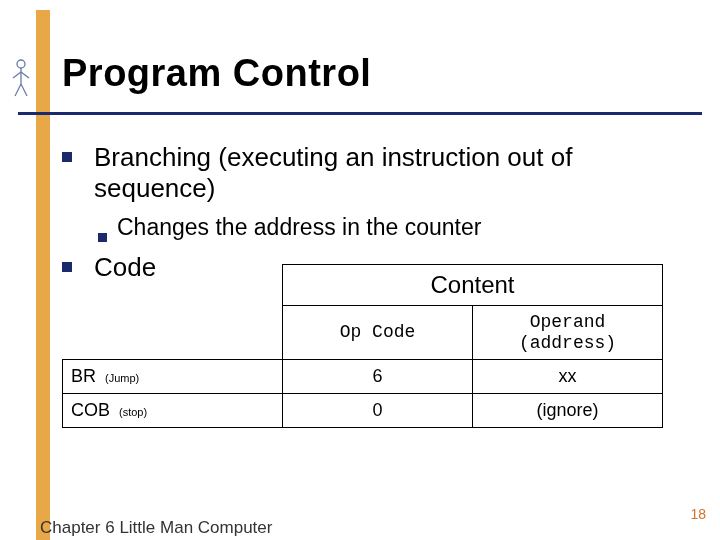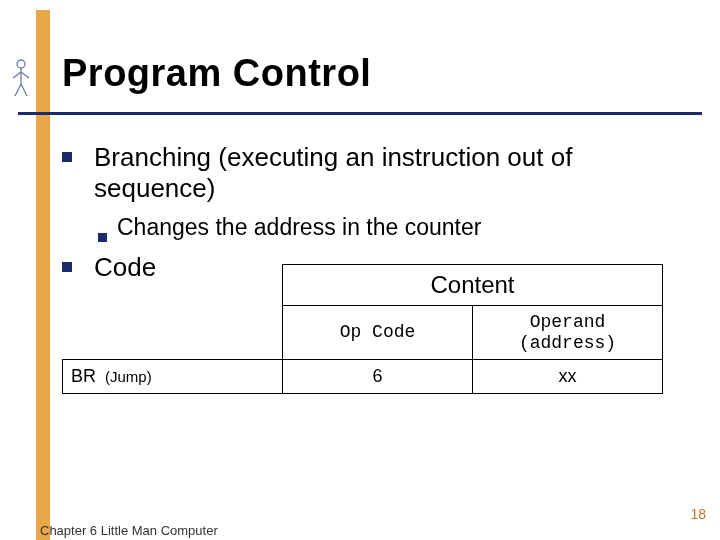--- a/index.html
+++ b/index.html
@@ -22,25 +22,25 @@
   .table-wrap { position: absolute; left: 62px; top: 254px; width: 600px; }
   table { border-collapse: collapse; width: 100%; table-layout: fixed; }
   col.c0 { width: 220px; }
   col.c1 { width: 190px; }
   col.c2 { width: 190px; }
   th, td { border: 1.5px solid #000; padding: 6px 8px; font-size: 18px; }
   .content-hdr { font-weight: normal; font-size: 24px; }
   .col-hdr { text-align: center; font-weight: normal; font-size: 18px; line-height: 1.15; font-family: Liberation Mono, monospace; }
   .rowlabel { text-align: left; font-size: 18px; }
   .rowlabel .mn { font-weight: normal; }
-  .rowlabel .desc { font-size: 15px; margin-left: 4px; }
+  .rowlabel .desc { font-size: 11px; margin-left: 4px; }
   .cell { text-align: center; font-size: 18px; }
   .noborder { border: none !important; }
   .rt-only { border-left: none !important; border-top: none !important; border-bottom: none !important; }
-  .footer { position: absolute; left: 40px; bottom: 12px; font-size: 13px; color: #333; }
+  .footer { position: absolute; left: 40px; bottom: 12px; font-size: 17px; color: #333; }
   .pagenum { position: absolute; right: 14px; bottom: 28px; font-size: 14px; color: #d3722a; }
 </style>
 </head>
 <body>
 
 <div class="slide">
   <div class="gutter"></div>
   <div class="decor-icon">
     <svg viewBox="0 0 22 40">
       <circle cx="11" cy="6" r="4" fill="none" stroke="#6a7aa8" stroke-width="1.3"></circle>
@@ -91,19 +91,24 @@
       <tr>
         <td class="rt-only"></td>
         <th class="col-hdr">Op Code</th>
         <th class="col-hdr">Operand (address)</th>
       </tr>
       <tr>
         <td class="rowlabel"><span class="mn">BR</span> <span class="desc">(Jump)</span></td>
         <td class="cell">6</td>
         <td class="cell">xx</td>
       </tr>
+      <tr>
+        <td class="rowlabel"><span class="mn">COB</span> <span class="desc">(stop)</span></td>
+        <td class="cell">0</td>
+        <td class="cell">(ignore)</td>
+      </tr>
     </tbody>
       </table>
   </div>
 
   <div class="footer">Chapter 6 Little Man Computer</div>
   <div class="pagenum">18</div>
 </div>
 
 </body></html>

